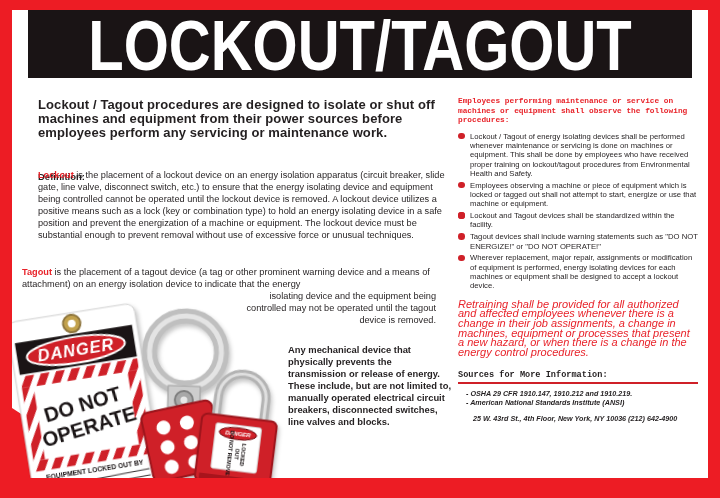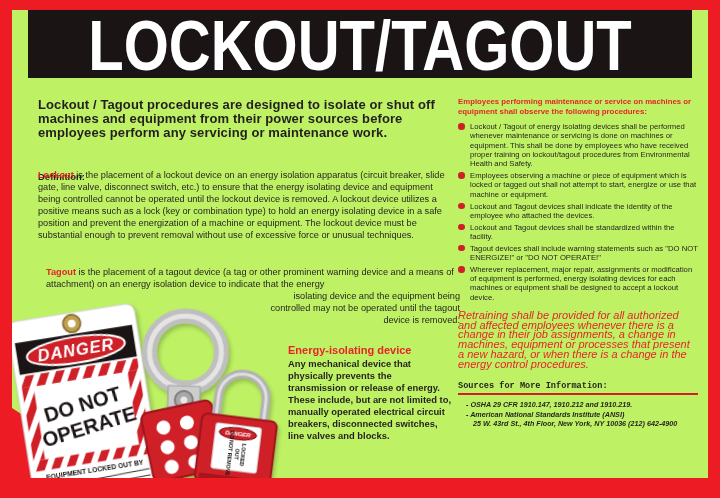--- a/index.html
+++ b/index.html
@@ -4,21 +4,21 @@
 <style>
   * { margin:0; padding:0; box-sizing:border-box; }
   html,body { background:#888; }
   .poster {
     position:relative; width:720px; height:498px;
     background:#ed1c24; overflow:hidden;
     font-family:"Liberation Sans", sans-serif; color:#231f20;
   }
   .content {
     position:absolute; left:12px; right:12px; top:10px; bottom:20px;
-    background:#bef264; overflow:hidden;padding-left:16px;
+    background:#ffffff; overflow:hidden;padding-left:16px;
   }
   
   .title-band {
     position:absolute; left:16px; right:16px; top:0; height:68px;
     background:#1a1415; display:flex; align-items:center; justify-content:center;
   }
   .title-text {
     color:#ffffff; font-weight:bold; font-size:58px; letter-spacing:0px;
     transform:scaleY(1.22); white-space:nowrap;
   }
@@ -26,50 +26,50 @@
   .intro {
     position:absolute; left:26px; top:88px; width:408px;
     font-weight:bold; font-size:13px; line-height:13.9px; letter-spacing:.1px;
   }
   .definition-heading {
     position:absolute; left:26px; top:161px;
     font-weight:bold; font-size:9.5px;
   }
   .para { font-size:9.2px; line-height:11.9px; }
   .lockout-para { position:absolute; left:26px; top:160px; width:410px; }
-  .tagout-para  { position:absolute; left:34px; top:257px; width:414px; }
+  .tagout-para  { position:absolute; left:10px; top:257px; width:414px; }
   .red-term { color:#e8232a; font-weight:bold; }
   .tagout-cont { display:block; margin-left:212px; width:202px; text-align:right; }
   .energy-block { position:absolute; left:276px; top:334px; width:164px; }
   .energy-heading { color:#e8232a; font-weight:bold; font-size:11px; margin-bottom:2px; }
   .energy-text { font-size:9.4px; line-height:12px;font-weight:bold; }
   
   .right-col { position:absolute; left:446px; top:87px; width:240px; }
-  .lead { color:#e8232a; font-weight:bold; font-size:7.8px; line-height:9.6px; }
+  .lead { color:#e8232a; font-weight:bold; font-size:7.8px; line-height:9.6px;font-family:Liberation Mono, monospace; }
   .bullets { list-style:none; margin-top:6px; }
   .bullets li {
     position:relative; padding-left:12px; font-size:7.7px; line-height:9.3px;
     margin-bottom:2.5px;
   }
   .dot {
     position:absolute; left:0; top:1.2px; width:6.5px; height:6.5px;
     border-radius:50%; background:#cf2028; display:block;
   }
   .retraining {
     margin-top:9px; color:#e8232a; font-weight:normal; font-style:italic;
     font-size:11px; line-height:9.7px;
   }
   .sources-heading {
     margin-top:12px; font-weight:bold; font-size:8.6px;
     border-bottom:2.5px solid #cf2028; padding-bottom:2px;font-family:Liberation Mono, monospace;
   }
   .sources { list-style:none; margin-top:5px; margin-left:8px; font-weight:bold;font-style:italic; }
   .sources li { font-size:7.2px; line-height:9.4px; }
   .sources li.bulleted::before { content:"- "; }
-  .sources li.addr { padding-left:7px; }
+  .sources li.addr { padding-left:7px;margin-top:6px; }
   
   .corner-wedge {
     position:absolute; left:0; bottom:0; width:108px; height:70px;
     background:#ed1c24; clip-path:polygon(0 0, 100% 100%, 0 100%);
   }
   .gfx { position:absolute; filter:drop-shadow(2px 3px 2px rgba(0,0,0,.22)); }
   .gfx-tag     { left:4px;   top:296px; width:136px; transform:rotate(-9deg); }
   .gfx-hasp    { left:112px; top:290px; width:120px; transform:rotate(2deg); }
   .gfx-padlock { left:170px; top:350px; width:114px; transform:rotate(7deg); }
   svg text { font-family:"Liberation Sans", sans-serif; }
@@ -86,30 +86,29 @@
 
     <p class="intro">Lockout / Tagout procedures are designed to isolate or shut off machines and equipment from their power sources before employees perform any servicing or maintenance work.</p>
 
     <div class="definition-heading">Definition:</div>
 
     <p class="para lockout-para"><span class="red-term">Lockout</span> <span>is the placement of a lockout device on an energy isolation apparatus (circuit breaker, slide gate, line valve, disconnect switch, etc.) to ensure that the energy isolating device and equipment being controlled cannot be operated until the lockout device is removed. A lockout device utilizes a positive means such as a lock (key or combination type) to hold an energy isolating device in a safe position and prevent the energization of a machine or equipment. The lockout device must be substantial enough to prevent removal without use of excessive force or unusual techniques.</span></p>
 
     <p class="para tagout-para"><span class="red-term">Tagout</span> <span>is the placement of a tagout device (a tag or other prominent warning device and a means of attachment) on an energy isolation device to indicate that the energy</span> <span class="tagout-cont">isolating device and the equipment being controlled may not be operated until the tagout device is removed.</span></p>
 
     <div class="energy-block">
-      <div class="energy-heading">Energy-isolating device</div>
       <div class="energy-text">Any mechanical device that physically prevents the transmission or release of energy.  These include, but are not limited to, manually operated electrical circuit breakers, disconnected switches, line valves and blocks.</div>
     </div>
 
     <div class="right-col">
       <div class="lead">Employees performing maintenance or service on machines or equipment shall observe the following procedures:</div>
       <ul class="bullets">
         <li><span class="dot"></span><span>Lockout / Tagout of energy isolating devices shall be performed whenever maintenance or servicing is done on machines or equipment.  This shall be done by employees who have received proper training on lockout/tagout procedures from Environmental Health and Safety.</span></li>
         <li><span class="dot"></span><span>Employees observing a machine or piece of equipment which is locked or tagged out shall not attempt to start, energize or use that machine or equipment.</span></li>
-        <li><span class="dot"></span><span>Lockout and Tagout devices shall indicate the identity of the employee who attached the devices.</span></li>
+        <li><span class="dot"></span></li>
         <li><span class="dot"></span><span>Lockout and Tagout devices shall be standardized within the facility.</span></li>
         <li><span class="dot"></span><span>Tagout devices shall include warning statements such as "DO NOT ENERGIZE!" or "DO NOT OPERATE!"</span></li>
         <li><span class="dot"></span><span>Wherever replacement, major repair, assignments or modification of equipment is performed, energy isolating devices for each machines or equipment shall be designed to accept a lockout device.</span></li>
       </ul>
       <div class="retraining">Retraining shall be provided for all authorized and affected employees whenever there is a change in their job assignments, a change in machines, equipment or processes that present a new hazard, or when there is a change in the energy control procedures.</div>
       <div class="sources-heading">Sources for More Information:</div>
       <ul class="sources">
         <li class="bulleted">OSHA 29 CFR 1910.147, 1910.212 and 1910.219.</li>
         <li class="bulleted">American National Standards Institute  (ANSI)</li>
         <li class="addr">25 W. 43rd St., 4th Floor, New York, NY 10036  (212) 642-4900</li>

